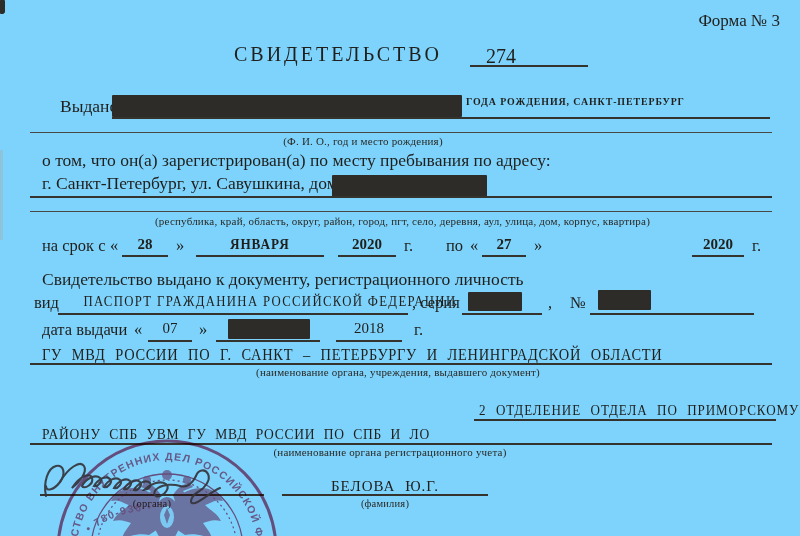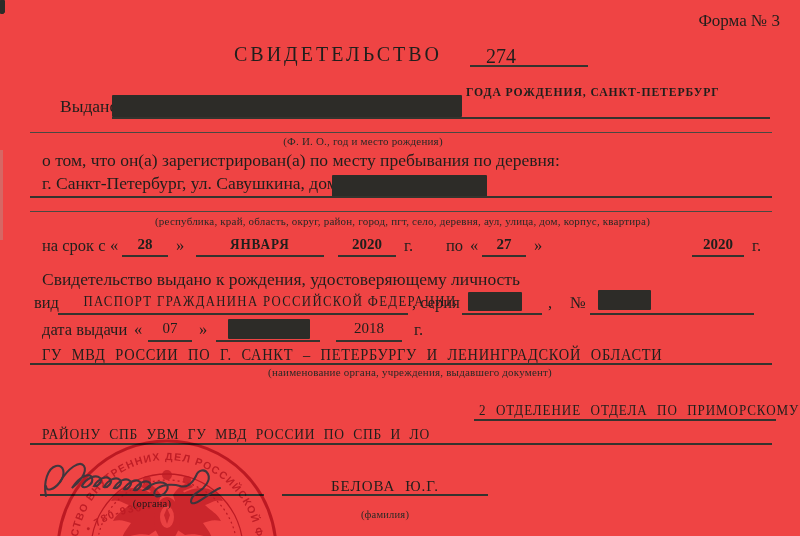--- a/index.html
+++ b/index.html
@@ -1,18 +1,18 @@
 <!DOCTYPE html>
 <html style="--stamp-color: #c2486e;"><head>
 <meta charset="utf-8">
 <style>
   html,body{margin:0;padding:0;background:#e8e8e6;}
   .page{
     position:relative;width:800px;height:536px;overflow:hidden;
-    background:#ef4444;color:#201f1c;
+    background:#7dd3fc;color:#201f1c;
     font-family:"Liberation Serif","DejaVu Serif",serif;
   }
   .abs{position:absolute;}
   .rule{position:absolute;border-top:1.5px solid #4a4842;height:0;}
   .rule2{position:absolute;border-top:2px solid #35332e;height:0;}
   .cap{position:absolute;font-size:11px;text-align:center;color:#2a2925;letter-spacing:.2px;white-space:nowrap;}
   .bar{position:absolute;background:#2d2c28;border-radius:1px;}
   .cell{position:absolute;border-bottom:2px solid #35332e;text-align:center;white-space:nowrap;}
   .cond{display:inline-block;transform:scaleX(.88);transform-origin:50% 50%;white-space:nowrap;}
   .condL{display:inline-block;transform:scaleX(.9);transform-origin:0 50%;white-space:nowrap;}
@@ -29,47 +29,47 @@
   <div class="bar" style="left:0;top:6;width:5px;height:13px;"></div>
   <div class="bar" style="left:0;top:31;width:4px;height:14px;"></div>
   <div class="abs" style="left:0;top:150px;width:3px;height:90px;background:rgba(170,168,160,.35);"></div>
 
   <div class="abs" style="right:20px;top:11px;font-size:17px;">Форма № 3</div>
   <div class="abs" style="left:62px;top:43px;width:552px;text-align:center;font-size:20px;letter-spacing:3px;">СВИДЕТЕЛЬСТВО</div>
   <div class="abs" style="left:470px;top:45px;width:102px;border-bottom:2px solid #35332e;padding-left:16px;font-size:20px;height:20px;">274</div>
 
   <div class="body-text" style="left:60px;top:96px;">Выдано</div>
   <div class="bar" style="left:112px;top:95px;width:350px;height:22px;"></div>
-  <div class="abs bold" style="left:466px;top:84px;font-size:13px;letter-spacing:1px;text-align:right;"><span class="condL">ГОДА РОЖДЕНИЯ, САНКТ-ПЕТЕРБУРГ</span></div>
+  <div class="abs bold" style="left:466px;top:95px;font-size:11px;letter-spacing:1px;text-align:right;"><span class="condL">ГОДА РОЖДЕНИЯ, САНКТ-ПЕТЕРБУРГ</span></div>
   <div class="rule2" style="left:112px;top:117px;width:658px;"></div>
   <div class="rule" style="left:30px;top:132px;width:742px;"></div>
   <div class="cap" style="left:213px;top:135px;width:300px;">(Ф. И. О., год и место рождения)</div>
 
-  <div class="body-text" style="left:42px;top:150px;">о том, что он(а) зарегистрирован(а) по месту пребывания по деревня:</div>
+  <div class="body-text" style="left:42px;top:150px;">о том, что он(а) зарегистрирован(а) по месту пребывания по адресу:</div>
   <div class="body-text" style="left:42px;top:173px;">г. Санкт-Петербург, ул. Савушкина, дом</div>
   <div class="bar" style="left:332px;top:175px;width:155px;height:22px;"></div>
   <div class="rule2" style="left:30px;top:196px;width:742px;"></div>
   <div class="rule" style="left:30px;top:211px;width:742px;"></div>
   <div class="cap" style="left:150px;top:215px;width:505px;">(республика, край, область, округ, район, город, пгт, село, деревня, аул, улица, дом, корпус, квартира)</div>
 
   <div class="small-label" style="left:42px;top:236px;">на срок с</div>
   <div class="small-label" style="left:110px;top:236px;">«</div>
   <div class="cell bold" style="left:122px;top:236px;width:46px;height:19px;font-size:15px;">28</div>
   <div class="small-label" style="left:176px;top:236px;">»</div>
   <div class="cell bold" style="left:196px;top:236px;width:128px;height:19px;font-size:15px;letter-spacing:1px;"><span class="cond">ЯНВАРЯ</span></div>
   <div class="cell bold" style="left:338px;top:236px;width:58px;height:19px;font-size:15px;">2020</div>
   <div class="small-label" style="left:404px;top:236px;">г.</div>
   <div class="small-label" style="left:446px;top:236px;">по</div>
   <div class="small-label" style="left:470px;top:236px;">«</div>
   <div class="cell bold" style="left:482px;top:236px;width:44px;height:19px;font-size:15px;">27</div>
   <div class="small-label" style="left:534px;top:236px;">»</div>
   <div class="cell bold" style="left:692px;top:236px;width:52px;height:19px;font-size:15px;">2020</div>
   <div class="small-label" style="left:752px;top:236px;">г.</div>
 
-  <div class="body-text" style="left:42px;top:269px;">Свидетельство выдано к рождения, удостоверяющему личность</div>
+  <div class="body-text" style="left:42px;top:269px;">Свидетельство выдано к документу, регистрационного личность</div>
 
   <div class="small-label" style="left:34px;top:293px;text-align:center;">вид</div>
   <div class="cell" style="left:58px;top:293px;width:350px;height:20px;font-size:14.5px;letter-spacing:1.5px;"><span class="cond">ПАСПОРТ ГРАЖДАНИНА РОССИЙСКОЙ ФЕДЕРАЦИИ</span></div>
   <div class="small-label" style="left:412px;top:293px;">, серия</div>
   <div class="cell" style="left:462px;top:293px;width:80px;height:20px;"></div>
   <div class="bar" style="left:468px;top:292px;width:54px;height:19px;"></div>
   <div class="small-label" style="left:548px;top:293px;">,</div>
   <div class="small-label" style="left:570px;top:293px;">№</div>
   <div class="cell" style="left:590px;top:293px;width:164px;height:20px;"></div>
   <div class="bar" style="left:598px;top:290px;width:53px;height:20px;"></div>
@@ -78,32 +78,33 @@
   <div class="small-label" style="left:134px;top:320px;">«</div>
   <div class="cell" style="left:148px;top:320px;width:44px;height:20px;font-size:15px;">07</div>
   <div class="small-label" style="left:199px;top:320px;">»</div>
   <div class="cell" style="left:216px;top:320px;width:104px;height:20px;"></div>
   <div class="bar" style="left:228px;top:319px;width:82px;height:20px;"></div>
   <div class="cell" style="left:336px;top:320px;width:66px;height:20px;font-size:15px;">2018</div>
   <div class="small-label" style="left:414px;top:320px;">г.</div>
 
   <div class="abs" style="left:42px;top:346px;font-size:16px;letter-spacing:.8px;word-spacing:6px;"><span class="condL">ГУ МВД РОССИИ ПО Г. САНКТ – ПЕТЕРБУРГУ И ЛЕНИНГРАДСКОЙ ОБЛАСТИ</span></div>
   <div class="rule2" style="left:30px;top:363px;width:742px;"></div>
-  <div class="cap" style="left:160px;top:366px;width:500px;">(наименование органа, учреждения, выдавшего документ)</div>
+  <div class="cap" style="left:148px;top:366px;width:500px;">(наименование органа, учреждения, выдавшего документ)</div>
 
   <div class="abs" style="left:479px;top:402px;font-size:14.5px;letter-spacing:1px;word-spacing:6px;"><span class="condL">2 ОТДЕЛЕНИЕ ОТДЕЛА ПО ПРИМОРСКОМУ</span></div>
   <div class="rule2" style="left:474px;top:419px;width:302px;"></div>
   <div class="abs" style="left:42px;top:426px;font-size:15px;letter-spacing:.8px;word-spacing:5px;"><span class="condL">РАЙОНУ СПБ УВМ ГУ МВД РОССИИ ПО СПБ И ЛО</span></div>
   <div class="rule2" style="left:30px;top:443px;width:742px;"></div>
+  <div class="cap" style="left:140px;top:446px;width:500px;">(наименование органа регистрационного учета)</div>
 
   <div class="rule2" style="left:40px;top:494px;width:224px;"></div>
   <div class="cap" style="left:92px;top:498px;width:120px;font-size:10.5px;">(органа)</div>
   <div class="abs" style="left:282px;top:478px;width:206px;text-align:center;font-size:15px;letter-spacing:1px;word-spacing:5px;">БЕЛОВА Ю.Г.</div>
   <div class="rule2" style="left:282px;top:494px;width:206px;"></div>
-  <div class="cap" style="left:282px;top:498px;width:206px;font-size:10.5px;margin-top:11px;">(фамилия)</div>
+  <div class="cap" style="left:282px;top:498px;width:206px;font-size:10.5px;">(фамилия)</div>
 
   <svg class="abs" style="left:48px;top:437px;mix-blend-mode:multiply;opacity:.88;" width="240" height="99" viewBox="0 0 240 99">
     <defs>
       <path id="ringPath" d="M 41,158 A 90,90 0 1 1 197,158" fill="none"></path>
       <path id="numPath" d="M 38,98 A 95,95 0 0 1 122,76" fill="none"></path>
     </defs>
     <g stroke="var(--stamp-color,#c2486e)" fill="none">
       <circle cx="119" cy="113" r="109" stroke-width="3"></circle>
       <circle cx="119" cy="113" r="76" stroke-width="1.4"></circle>
       <circle cx="119" cy="113" r="70" stroke-width="1.2" stroke-dasharray="2,3"></circle>

